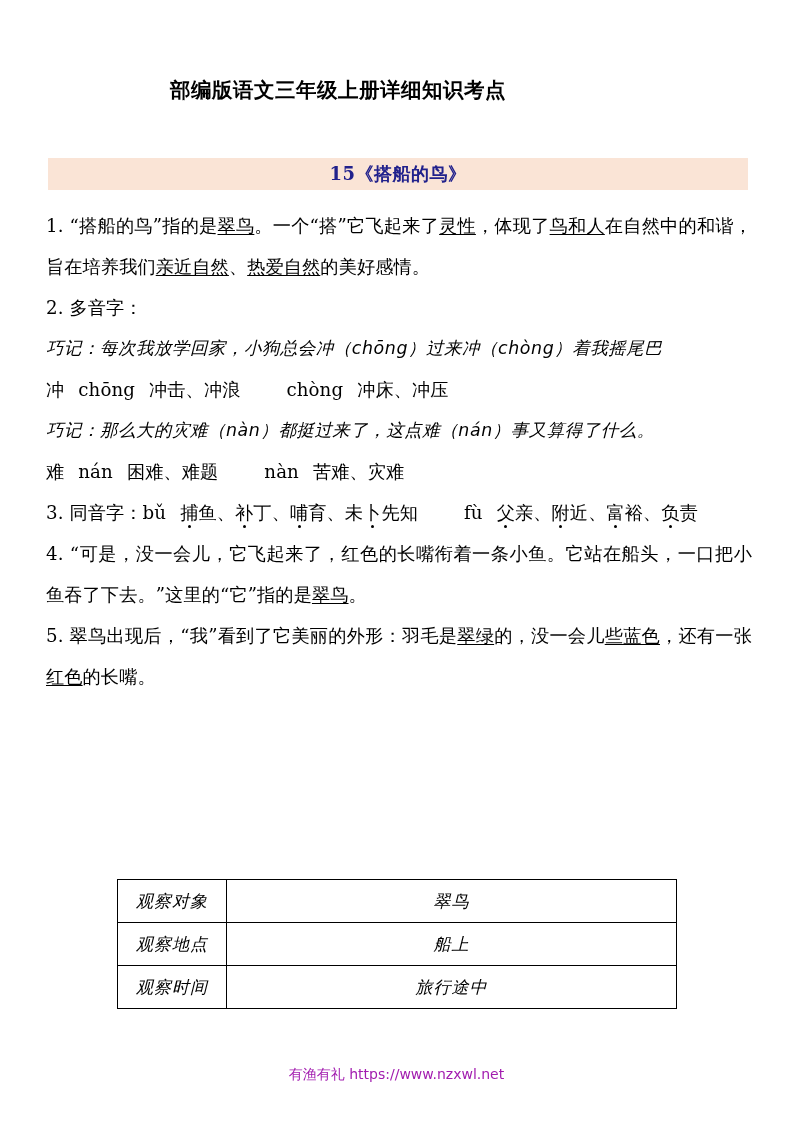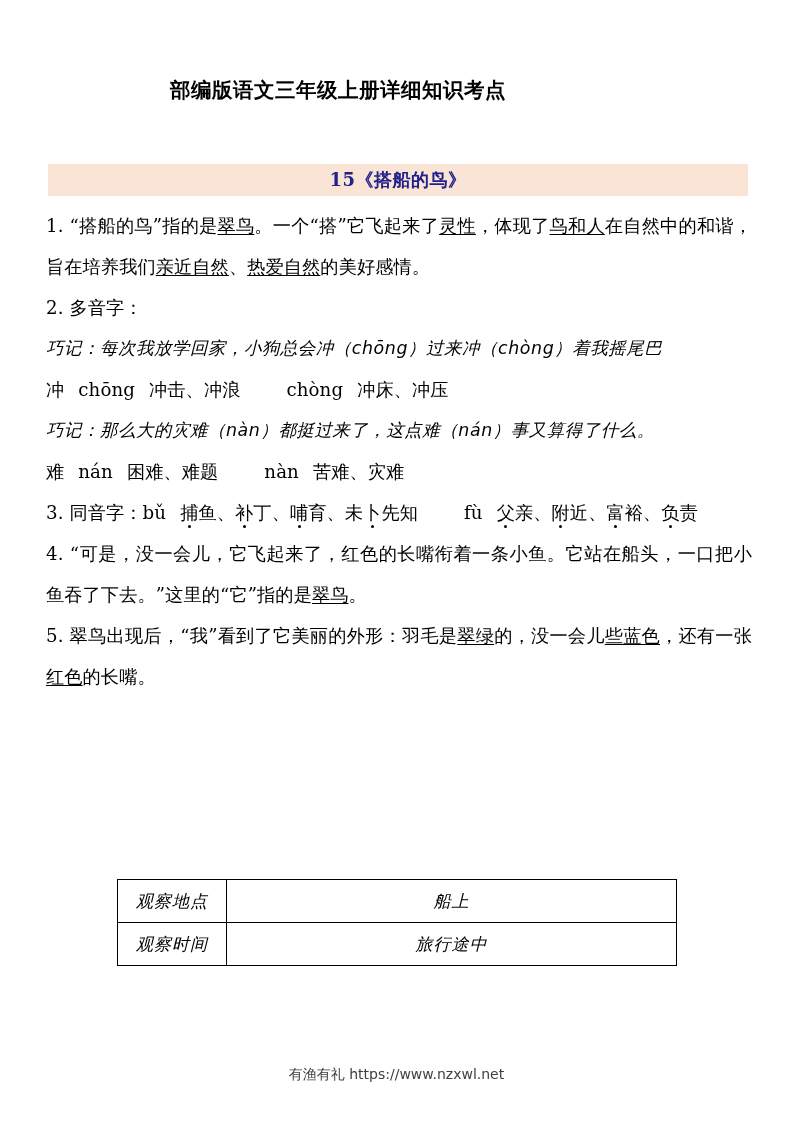--- a/index.html
+++ b/index.html
@@ -39,21 +39,20 @@
   .lesson-banner {
     position: absolute;
     left: 48px;
     top: 158px;
     width: 700px;
     height: 32px;
     background: #fae4d6;
     display: flex;
     align-items: center;
     justify-content: center;
-    margin-top: 6px;
   }
   .lesson-banner-text {
     color: #21218c;
     font-weight: bold;
     font-size: 18px;
     letter-spacing: 0.5px;
   }
 
   
   .body-area {
@@ -128,21 +127,21 @@
     text-align: center;
   }
 
   
   .footer {
     position: absolute;
     left: 0;
     top: 1066px;
     width: 793px;
     text-align: center;
-    color: #404040;
+    color: #a21caf;
     font-size: 14px;
     font-family: "DejaVu Sans", "Liberation Sans", sans-serif;
   }
 </style>
 </head>
 <body>
 
 <div class="page">
 
   <div class="doc-title">部编版语文三年级上册详细知识考点</div>
@@ -188,20 +187,24 @@
     <p class="para">
       <span>5.</span>
       <span>翠鸟出现后，“我”看到了它美丽的外形：羽毛是</span><span class="u">翠绿</span><span>的，没一会儿</span><span class="u">些蓝色</span><span>，还有一张</span><span class="u">红色</span><span>的长嘴。</span>
     </p>
 
 
   </div>
 
   <table class="obs-table">
     <tbody id="obs-table-body">
+        <tr>
+          <td class="label">观察对象</td>
+          <td class="value">翠鸟</td>
+        </tr>
         <tr>
           <td class="label">观察地点</td>
           <td class="value">船上</td>
         </tr>
         <tr>
           <td class="label">观察时间</td>
           <td class="value">旅行途中</td>
         </tr>
       </tbody>
   </table>

